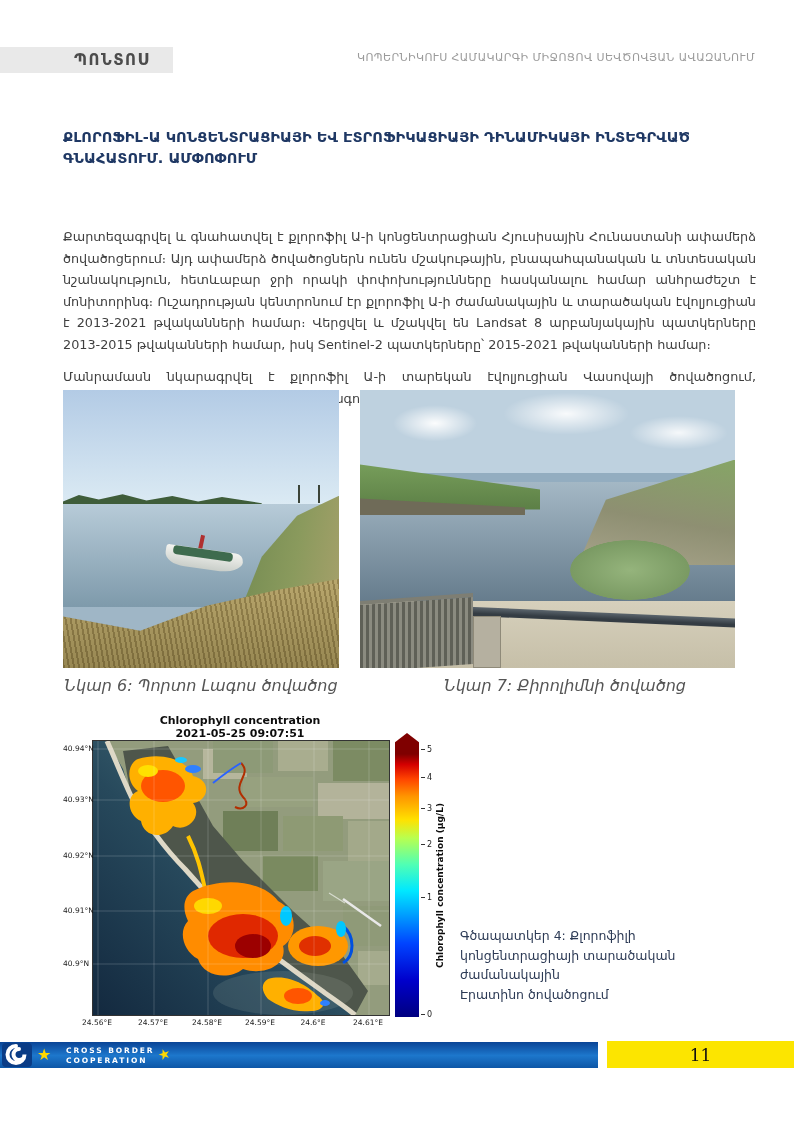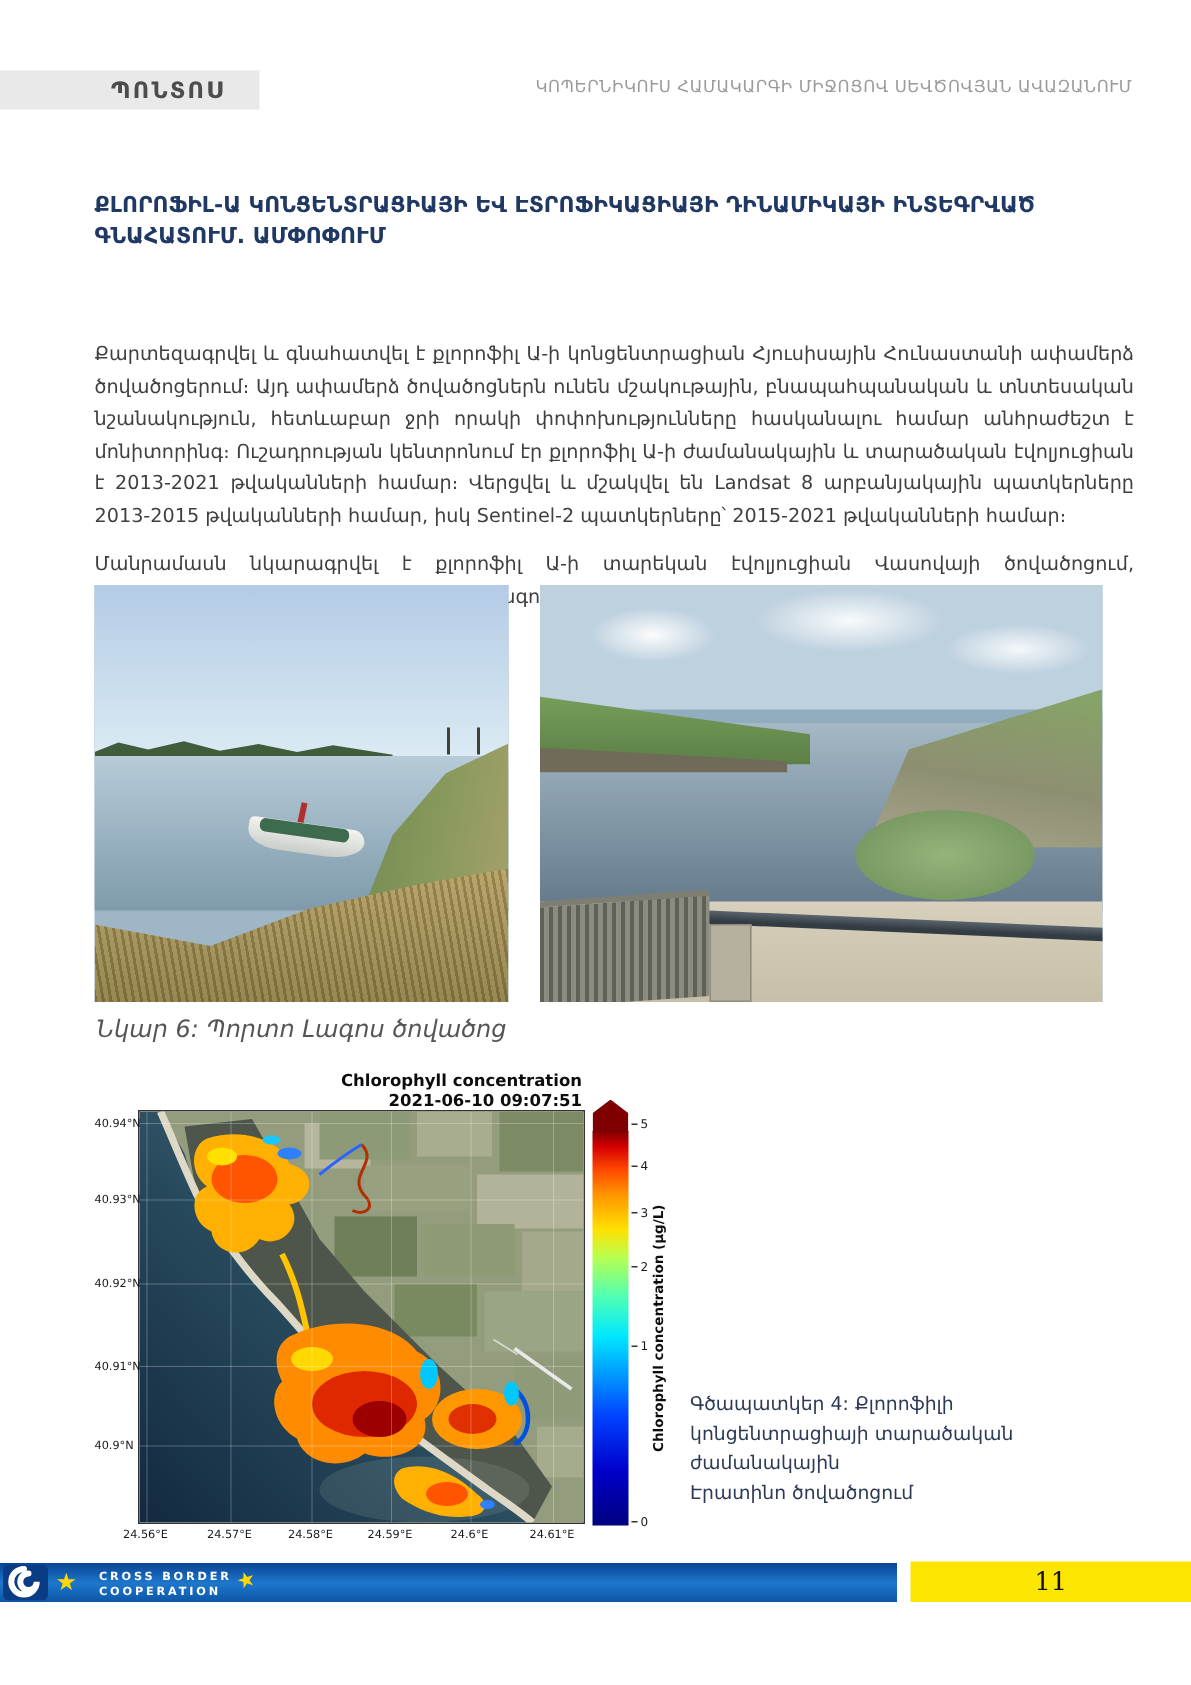--- a/index.html
+++ b/index.html
@@ -68,21 +68,21 @@
             background:repeating-linear-gradient(90deg,#5f6057 0 3px,#8b8b80 3px 6px);
             border-top:4px solid #7e7e73;transform:skewY(-4deg);}
   .p2-post{left:30%;bottom:0;width:26px;height:18%;background:#b5b0a0;border:1px solid #8f8a79;}
 
   .photo-cap{position:absolute;top:676px;font-size:16px;font-style:italic;color:#555;text-align:center;}
   .cap-left{left:63px;width:276px;}
   .cap-right{left:395px;width:340px;}
 
   
   .map-fig{position:absolute;left:63px;top:712px;width:392px;height:322px;}
-  .map-title{position:absolute;left:29px;top:2px;width:296px;text-align:right;font-weight:bold;
+  .map-title{position:absolute;left:29px;top:2px;width:296px;text-align:center;font-weight:bold;
              font-size:11px;color:#0d0d0d;line-height:13px;}
   .map-title span{display:block;}
   .map-plot{position:absolute;left:29px;top:28px;width:296px;height:274px;border:1px solid #333;box-sizing:content-box;}
   .ytick{position:absolute;left:0;width:26px;text-align:right;font-size:7.5px;color:#1a1a1a;}
   .xtick{position:absolute;top:306px;width:44px;text-align:center;font-size:7.5px;color:#1a1a1a;}
   .cbar-arrow{position:absolute;left:332px;top:21px;width:24px;height:22px;background:#7f0000;
               clip-path:polygon(50% 0,100% 42%,100% 100%,0 100%,0 42%);}
   .cbar-body{position:absolute;left:332px;top:42px;width:24px;height:263px;
      background:linear-gradient(180deg,#7f0000 0%,#d40000 4%,#ff4400 9.5%,#ff9400 16%,#ffe100 25%,
                 #b8ff50 32%,#50ffb4 42%,#00e8ff 52%,#00a8ff 60%,#0044ff 72%,#0000cc 86%,#000080 100%);}
@@ -149,25 +149,26 @@
     <div class="p2-mudL"></div>
     <div class="p2-bankR"></div>
     <div class="p2-bush"></div>
     <div class="p2-sand"></div>
     <div class="p2-pipe"></div>
     <div class="p2-grate"></div>
     <div class="p2-post"></div>
   </div>
 
   <div class="photo-cap cap-left">Նկար 6: Պորտո Լագոս ծովածոց</div>
+  <div class="photo-cap cap-right">Նկար 7: Քիրոլիմնի ծովածոց</div>
 
   <div class="map-fig">
     <div class="map-title">
       <span>Chlorophyll concentration</span>
-      <span>2021-06-10 09:07:51</span>
+      <span>2021-05-25 09:07:51</span>
     </div>
 
     <div class="map-plot">
       <svg width="296" height="274" viewBox="0 0 296 274">
         <defs>
           <linearGradient id="seaG" x1="0" y1="1" x2="0.8" y2="0.2">
             <stop offset="0" stop-color="#13293f"></stop>
             <stop offset="0.55" stop-color="#27495c"></stop>
             <stop offset="1" stop-color="#47707b"></stop>
           </linearGradient>

